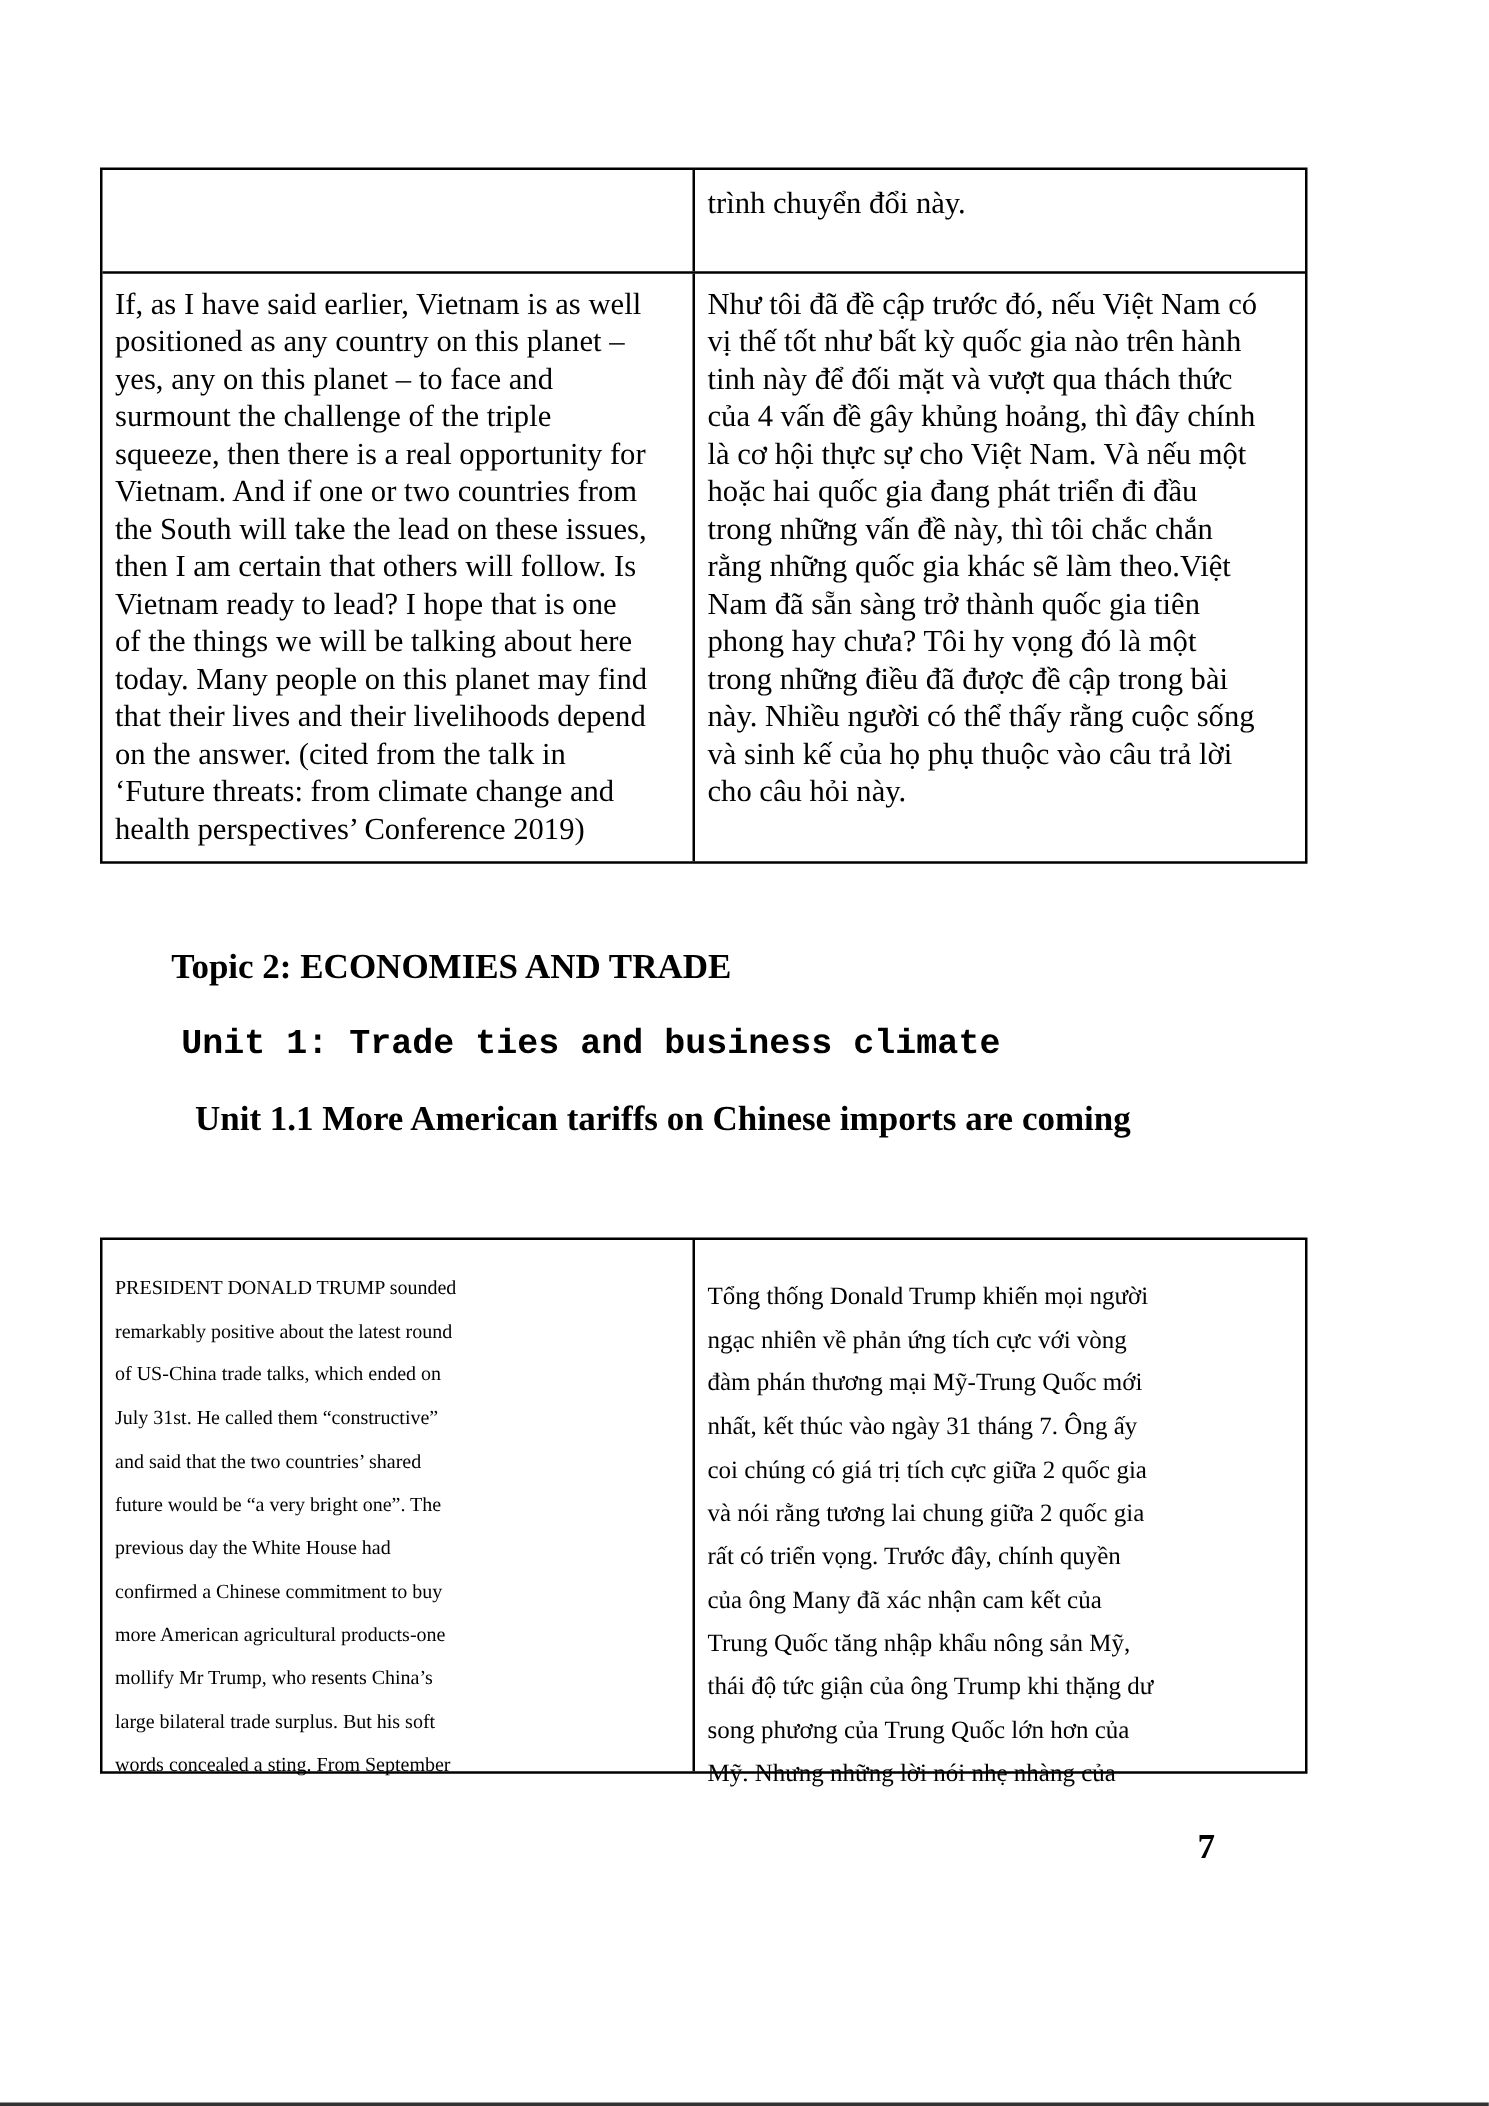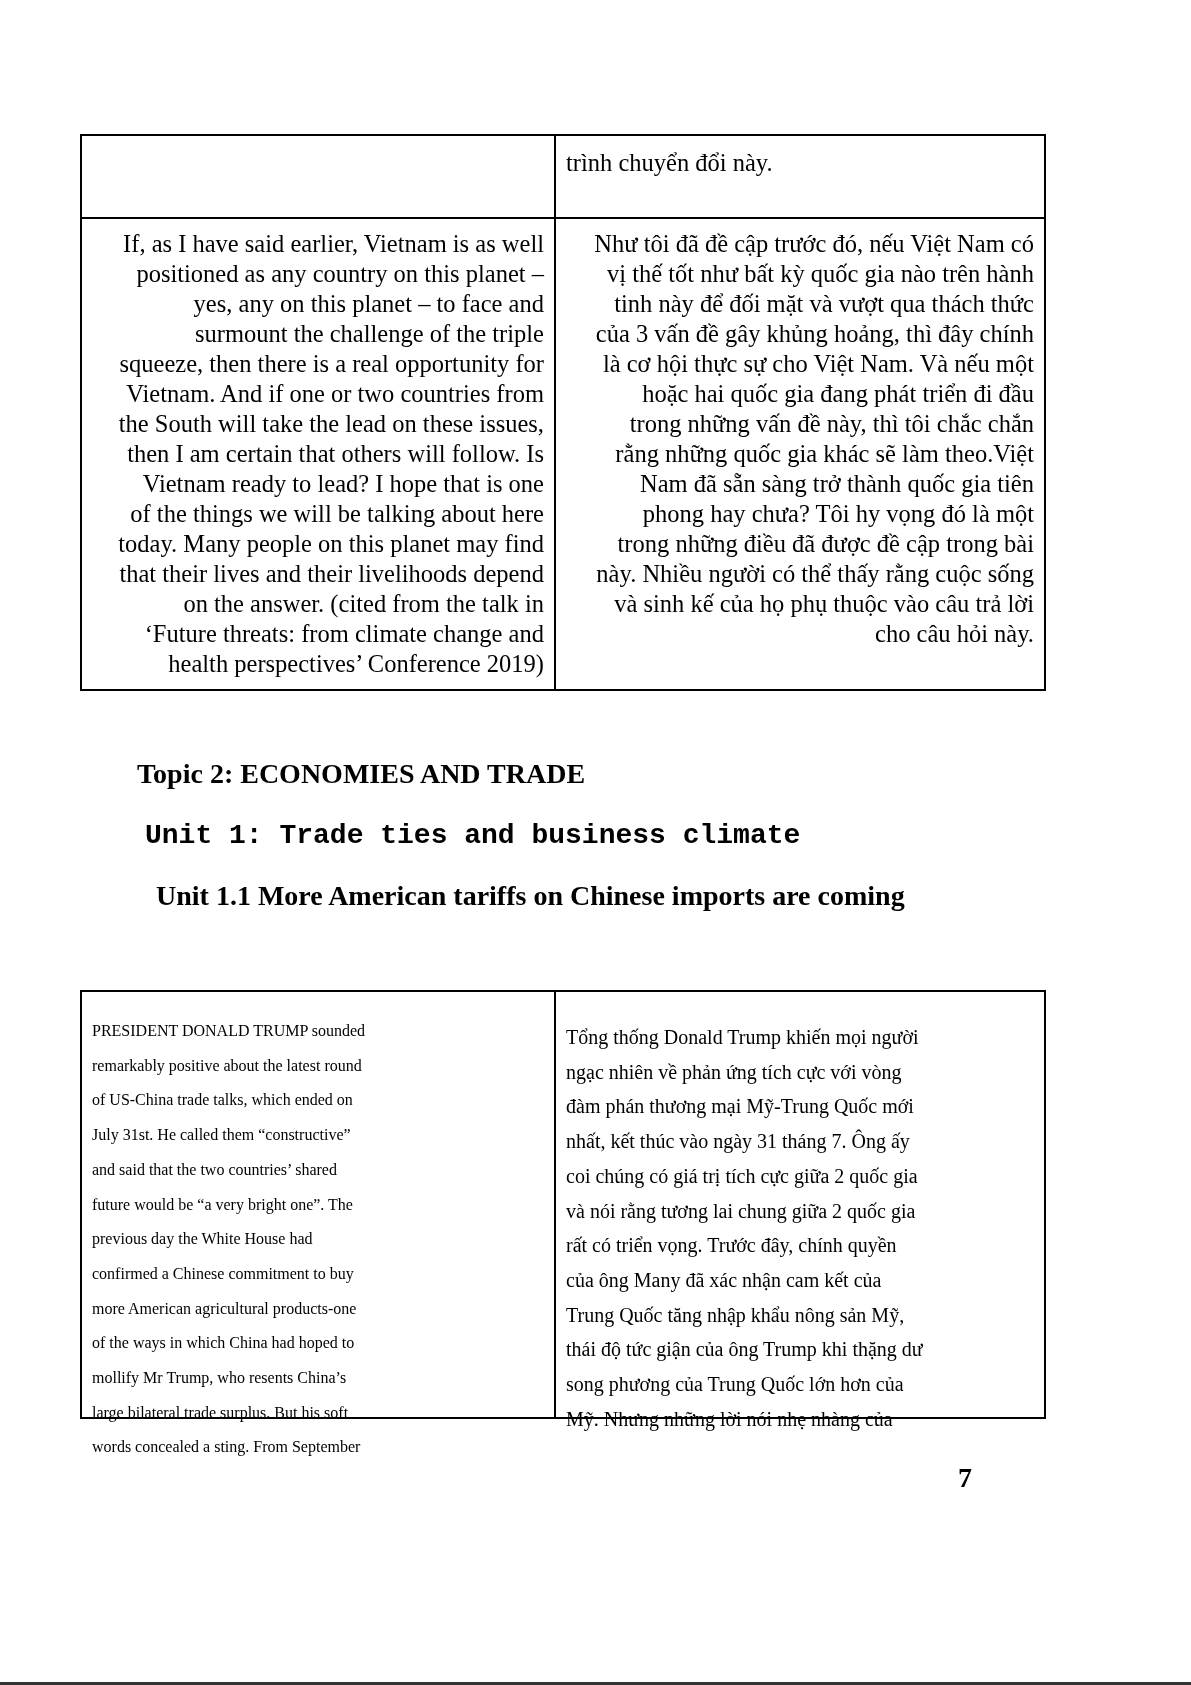--- a/index.html
+++ b/index.html
@@ -10,21 +10,21 @@
   .tbl { position: absolute; left: 80px; width: 966px; border: 2px solid #000; box-sizing: border-box; }
   .row { display: flex; }
   .row + .row { border-top: 2px solid #000; }
   .cell { box-sizing: border-box; }
   .cell.left { width: 474px; border-right: 2px solid #000; }
   .cell.right { flex: 1; }
   .line { font-size: 24.5px; white-space: nowrap; line-height: 30px; }
   #t1 { top: 134px; }
   #t1 .r1 { height: 81px; }
   #t1 .r1 .cell { padding: 12px 10px 0 10px; }
-  #t1 .r2 .cell { padding: 10px 10px 10px 10px; height: 470px; text-align: right; }
+  #t1 .r2 .cell { padding: 10px 10px 10px 10px; height: 470px; }
   #t2 { top: 990px; }
   #t2 .cell { height: 425px; padding: 22px 10px 0 10px; }
   #t2 .left .line { font-size: 16px; line-height: 34.7px; }
   #t2 .right .line { font-size: 20px; line-height: 34.7px; }
   #t2 .right { padding-top: 28px; }
   .heading { position: absolute; font-weight: bold; font-size: 28px; white-space: nowrap; }
   #topic { left: 137px; top: 758px; }
   #unit { left: 145px; top: 820px; font-family: Liberation Mono, monospace; }
   #unit11 { left: 156px; top: 880px; }
   #pagenum { position: absolute; left: 958px; top: 1462px; font-weight: bold; font-size: 28px; }
@@ -55,21 +55,21 @@
         <div class="line">today. Many people on this planet may find</div>
         <div class="line">that their lives and their livelihoods depend</div>
         <div class="line">on the answer. (cited from the talk in</div>
         <div class="line">‘Future threats: from climate change and</div>
         <div class="line">health perspectives’ Conference 2019)</div>
       </div>
     <div class="cell right">
         <div class="line">Như tôi đã đề cập trước đó, nếu Việt Nam có</div>
         <div class="line">vị thế tốt như bất kỳ quốc gia nào trên hành</div>
         <div class="line">tinh này để đối mặt và vượt qua thách thức</div>
-        <div class="line">của 3 vấn đề gây khủng hoảng, thì đây chính</div>
+        <div class="line">của 4 vấn đề gây khủng hoảng, thì đây chính</div>
         <div class="line">là cơ hội thực sự cho Việt Nam. Và nếu một</div>
         <div class="line">hoặc hai quốc gia đang phát triển đi đầu</div>
         <div class="line">trong những vấn đề này, thì tôi chắc chắn</div>
         <div class="line">rằng những quốc gia khác sẽ làm theo.Việt</div>
         <div class="line">Nam đã sẵn sàng trở thành quốc gia tiên</div>
         <div class="line">phong hay chưa? Tôi hy vọng đó là một</div>
         <div class="line">trong những điều đã được đề cập trong bài</div>
         <div class="line">này. Nhiều người có thể thấy rằng cuộc sống</div>
         <div class="line">và sinh kế của họ phụ thuộc vào câu trả lời</div>
         <div class="line">cho câu hỏi này.</div>
@@ -86,21 +86,20 @@
     <div class="cell left">
         <div class="line">PRESIDENT DONALD TRUMP sounded</div>
         <div class="line">remarkably positive about the latest round</div>
         <div class="line">of US-China trade talks, which ended on</div>
         <div class="line">July 31st. He called them “constructive”</div>
         <div class="line">and said that the two countries’ shared</div>
         <div class="line">future would be “a very bright one”. The</div>
         <div class="line">previous day the White House had</div>
         <div class="line">confirmed a Chinese commitment to buy</div>
         <div class="line">more American agricultural products-one</div>
-        <div class="line">of the ways in which China had hoped to</div>
         <div class="line">mollify Mr Trump, who resents China’s</div>
         <div class="line">large bilateral trade surplus. But his soft</div>
         <div class="line">words concealed a sting. From September</div>
       </div>
     <div class="cell right">
         <div class="line">Tổng thống Donald Trump khiến mọi người</div>
         <div class="line">ngạc nhiên về phản ứng tích cực với vòng</div>
         <div class="line">đàm phán thương mại Mỹ-Trung Quốc mới</div>
         <div class="line">nhất, kết thúc vào ngày 31 tháng 7. Ông ấy</div>
         <div class="line">coi chúng có giá trị tích cực giữa 2 quốc gia</div>

